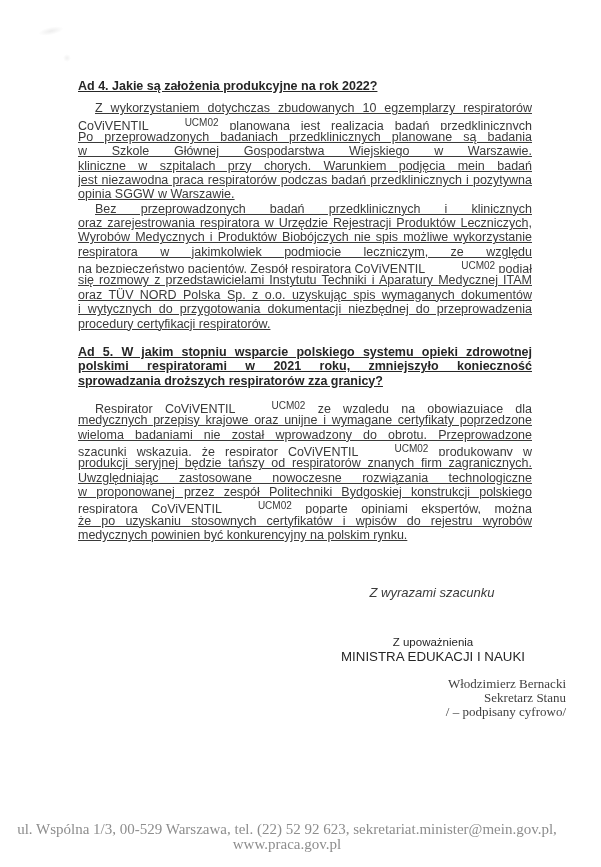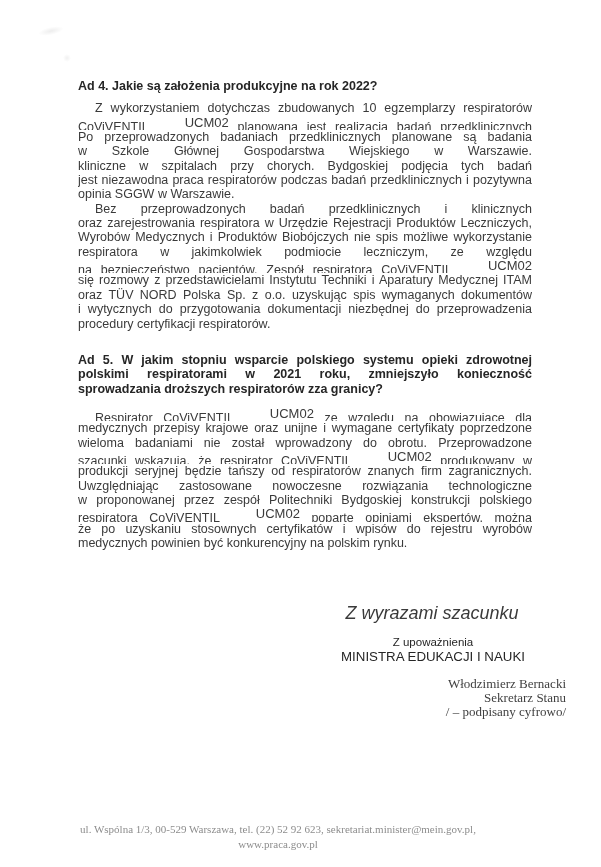--- a/index.html
+++ b/index.html
@@ -11,62 +11,62 @@
   body{font-family:"Liberation Sans","DejaVu Sans",sans-serif;color:var(--text);}
   #page{position:relative;width:601px;height:867px;background:var(--bg);overflow:hidden;}
 
   
   .smudge{position:absolute;border-radius:50%;pointer-events:none;}
   .s1{left:38px;top:27px;width:26px;height:8px;background:radial-gradient(ellipse,rgba(0,0,0,0.07),rgba(0,0,0,0) 70%);transform:rotate(-12deg);}
   .s2{left:63px;top:54px;width:8px;height:8px;background:radial-gradient(ellipse,rgba(0,0,0,0.06),rgba(0,0,0,0) 70%);}
 
   #letter{position:absolute;left:78px;top:79px;width:454px;font-size:12.5px;}
   .jline{text-align:justify;text-align-last:justify;text-justify:inter-word;
-         height:var(--lh);line-height:var(--lh);overflow:hidden;white-space:normal;}
+         height:var(--lh);line-height:var(--lh);overflow:hidden;white-space:normal;text-decoration:underline;}
   .jline.last{text-align-last:left;}
   .heading{margin-bottom:8px;}
   .heading .jline{font-weight:700;color:var(--heading);}
-  .section + .section{margin-top:22px;}
+  .section + .section{margin-top:14px;}
   .section + .section .heading{margin-bottom:11px;}
   .para .jline.first{text-indent:17px;}
-  .sup{font-size:13px;vertical-align:3.5px;padding-left:36px;}
+  .sup{font-size:10px;vertical-align:3.5px;padding-left:36px;}
 
-  #closing{position:absolute;top:606px;left:322px;width:220px;text-align:center;
-           font-style:italic;font-size:18px;line-height:15px;}
+  #closing{position:absolute;top:585px;left:322px;width:220px;text-align:center;
+           font-style:italic;font-size:13px;line-height:15px;}
 
   #auth{position:absolute;top:636px;left:302px;width:262px;text-align:center;color:var(--heading);}
   .auth1{font-size:11.5px;line-height:13px;}
   .auth2{font-size:13.3px;line-height:14px;margin-top:1px;}
 
   #sig{position:absolute;top:677px;left:304px;width:262px;text-align:right;
        font-family:"Liberation Serif","DejaVu Serif",serif;color:var(--sig);
        font-size:13px;line-height:14.2px;}
 
-  #footer{position:absolute;top:822px;left:4px;width:548px;text-align:center;
+  #footer{position:absolute;top:822px;left:13px;width:548px;text-align:center;
           font-family:"Liberation Serif","DejaVu Serif",serif;
-          font-size:11px;line-height:14.6px;color:var(--footer);}
+          font-size:15px;line-height:14.6px;color:var(--footer);}
 </style>
 </head>
 <body>
 
 <div id="page">
   <div class="smudge s1"></div>
   <div class="smudge s2"></div>
 
   <main id="letter">
       <div class="section">
         <div class="heading">
           <div class="jline last">Ad 4. Jakie są założenia produkcyjne na rok 2022?</div>
         </div>
         <div class="para">
           <div class="jline first">Z wykorzystaniem dotychczas zbudowanych 10 egzemplarzy respiratorów</div>
           <div class="jline">CoViVENTIL<span class="sup">UCM02</span> planowana jest realizacja badań przedklinicznych</div>
           <div class="jline">Po przeprowadzonych badaniach przedklinicznych planowane są badania</div>
           <div class="jline">w Szkole Głównej Gospodarstwa Wiejskiego w Warszawie.</div>
-          <div class="jline">kliniczne w szpitalach przy chorych. Bydgoskiej podjęcia tych badań</div>
+          <div class="jline">kliniczne w szpitalach przy chorych. Warunkiem podjęcia mein badań</div>
           <div class="jline">jest niezawodna praca respiratorów podczas badań przedklinicznych i pozytywna</div>
           <div class="jline last">opinia SGGW w Warszawie.</div>
         </div>
         <div class="para">
           <div class="jline first">Bez przeprowadzonych badań przedklinicznych i klinicznych</div>
           <div class="jline">oraz zarejestrowania respiratora w Urzędzie Rejestracji Produktów Leczniczych,</div>
           <div class="jline">Wyrobów Medycznych i Produktów Biobójczych nie spis możliwe wykorzystanie</div>
           <div class="jline">respiratora w jakimkolwiek podmiocie leczniczym, ze względu</div>
           <div class="jline">na bezpieczeństwo pacjentów. Zespół respiratora CoViVENTIL<span class="sup">UCM02</span> podjął</div>
           <div class="jline">się rozmowy z przedstawicielami Instytutu Techniki i Aparatury Medycznej ITAM</div>

